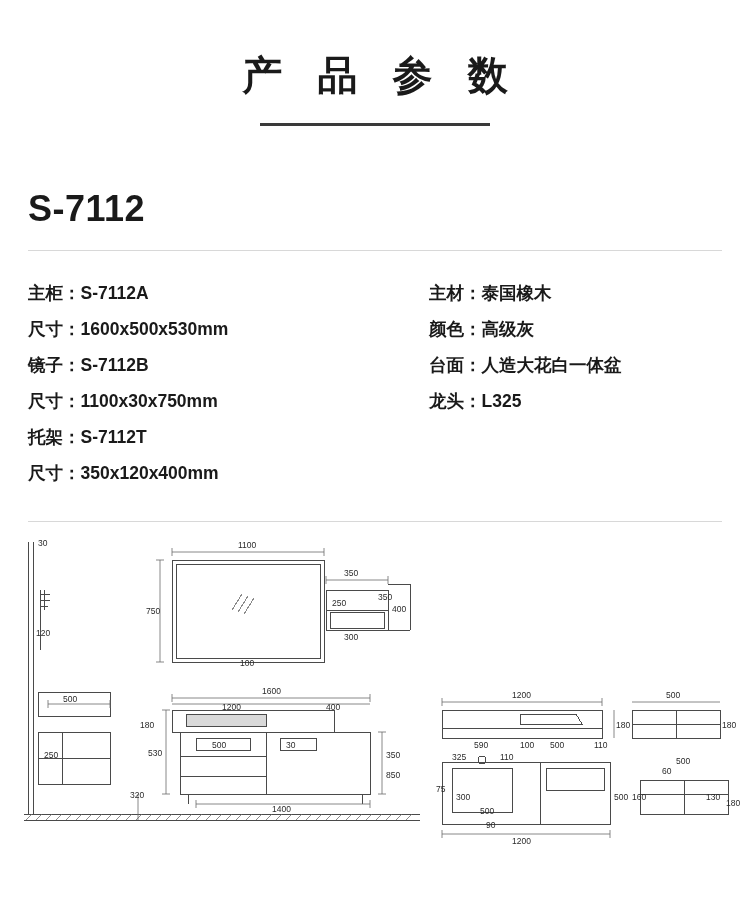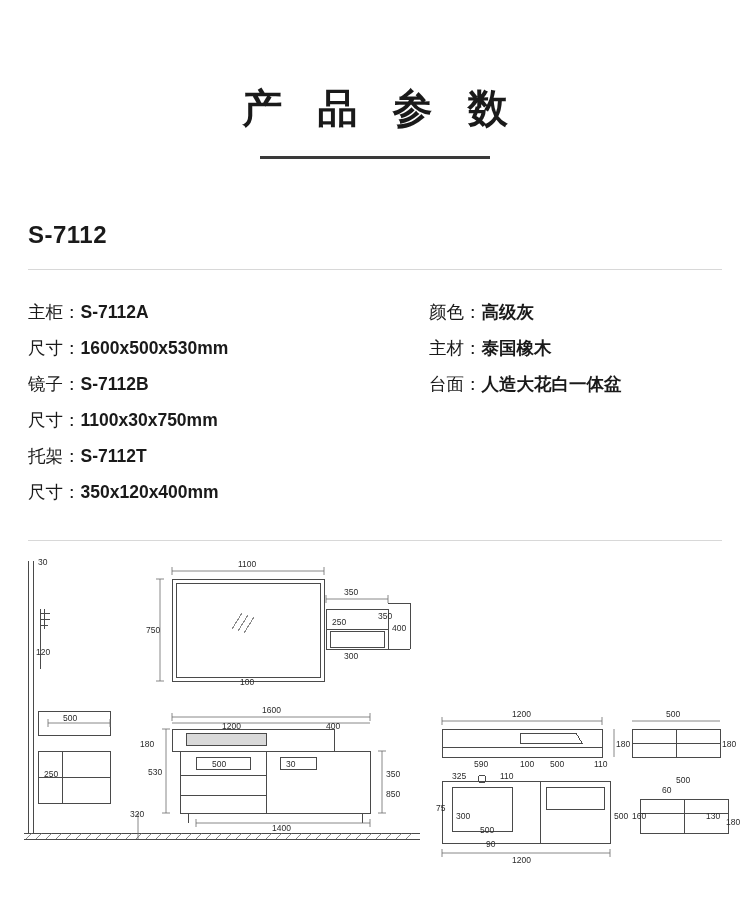--- a/index.html
+++ b/index.html
@@ -16,35 +16,35 @@
     overflow: hidden;
   }
 
   
   .page-title {
     text-align: center;
     font-size: 40px;
     font-weight: 700;
     letter-spacing: 12px;
     color: #1a1a1a;
-    padding-top: 84px;
+    padding-top: 51px;
     line-height: 1.2;
     text-indent: 12px;
   }
   .title-rule {
     width: 230px;
     height: 3px;
     background: #3a3a3a;
     margin: 24px auto 0 auto;
   }
 
   
   .model-name {
     margin: 62px 0 0 28px;
-    font-size: 24px;
+    font-size: 36px;
     font-weight: 700;
     letter-spacing: 0.5px;
   }
   .hr-light {
     margin: 20px 28px 0 28px;
     height: 1px;
     background: #d8d8d8;
   }
 
   
@@ -59,21 +59,21 @@
     padding-left: 54px;
     box-sizing: border-box;
   }
   .spec-row {
     font-size: 17.5px;
     line-height: 36px;
     white-space: nowrap;
     color: #1a1a1a;
   }
   .spec-label {
-    font-weight: 400;
+    font-weight: 700;
   }
   .spec-value {
     font-weight: 700;
   }
 
   .hr-light2 {
     margin: 30px 28px 0 28px;
     height: 1px;
     background: #d8d8d8;
   }
@@ -116,27 +116,30 @@
     </div>
     <div class="spec-row">
       <span class="spec-label">托架：</span><span class="spec-value">S-7112T</span>
     </div>
     <div class="spec-row">
       <span class="spec-label">尺寸：</span><span class="spec-value">350x120x400mm</span>
     </div>
   </div>
   <div class="spec-col right">
     <div class="spec-row">
+      <span class="spec-label">主材：</span><span class="spec-value">泰国橡木</span>
+    </div>
+    <div class="spec-row">
       <span class="spec-label">颜色：</span><span class="spec-value">高级灰</span>
     </div>
     <div class="spec-row">
-      <span class="spec-label">主材：</span><span class="spec-value">泰国橡木</span>
-    </div>
-    <div class="spec-row">
       <span class="spec-label">台面：</span><span class="spec-value">人造大花白一体盆</span>
+    </div>
+    <div class="spec-row">
+      <span class="spec-label">龙头：</span><span class="spec-value">L325</span>
     </div>
   </div>
 </div>
 
 <div class="hr-light2"></div>
 
 <div class="drawing">
 <svg width="750" height="330" viewBox="0 0 750 330" xmlns="http://www.w3.org/2000/svg">
   <g fill="none" stroke="#4a4a4a" stroke-width="1" shape-rendering="crispEdges">
 

